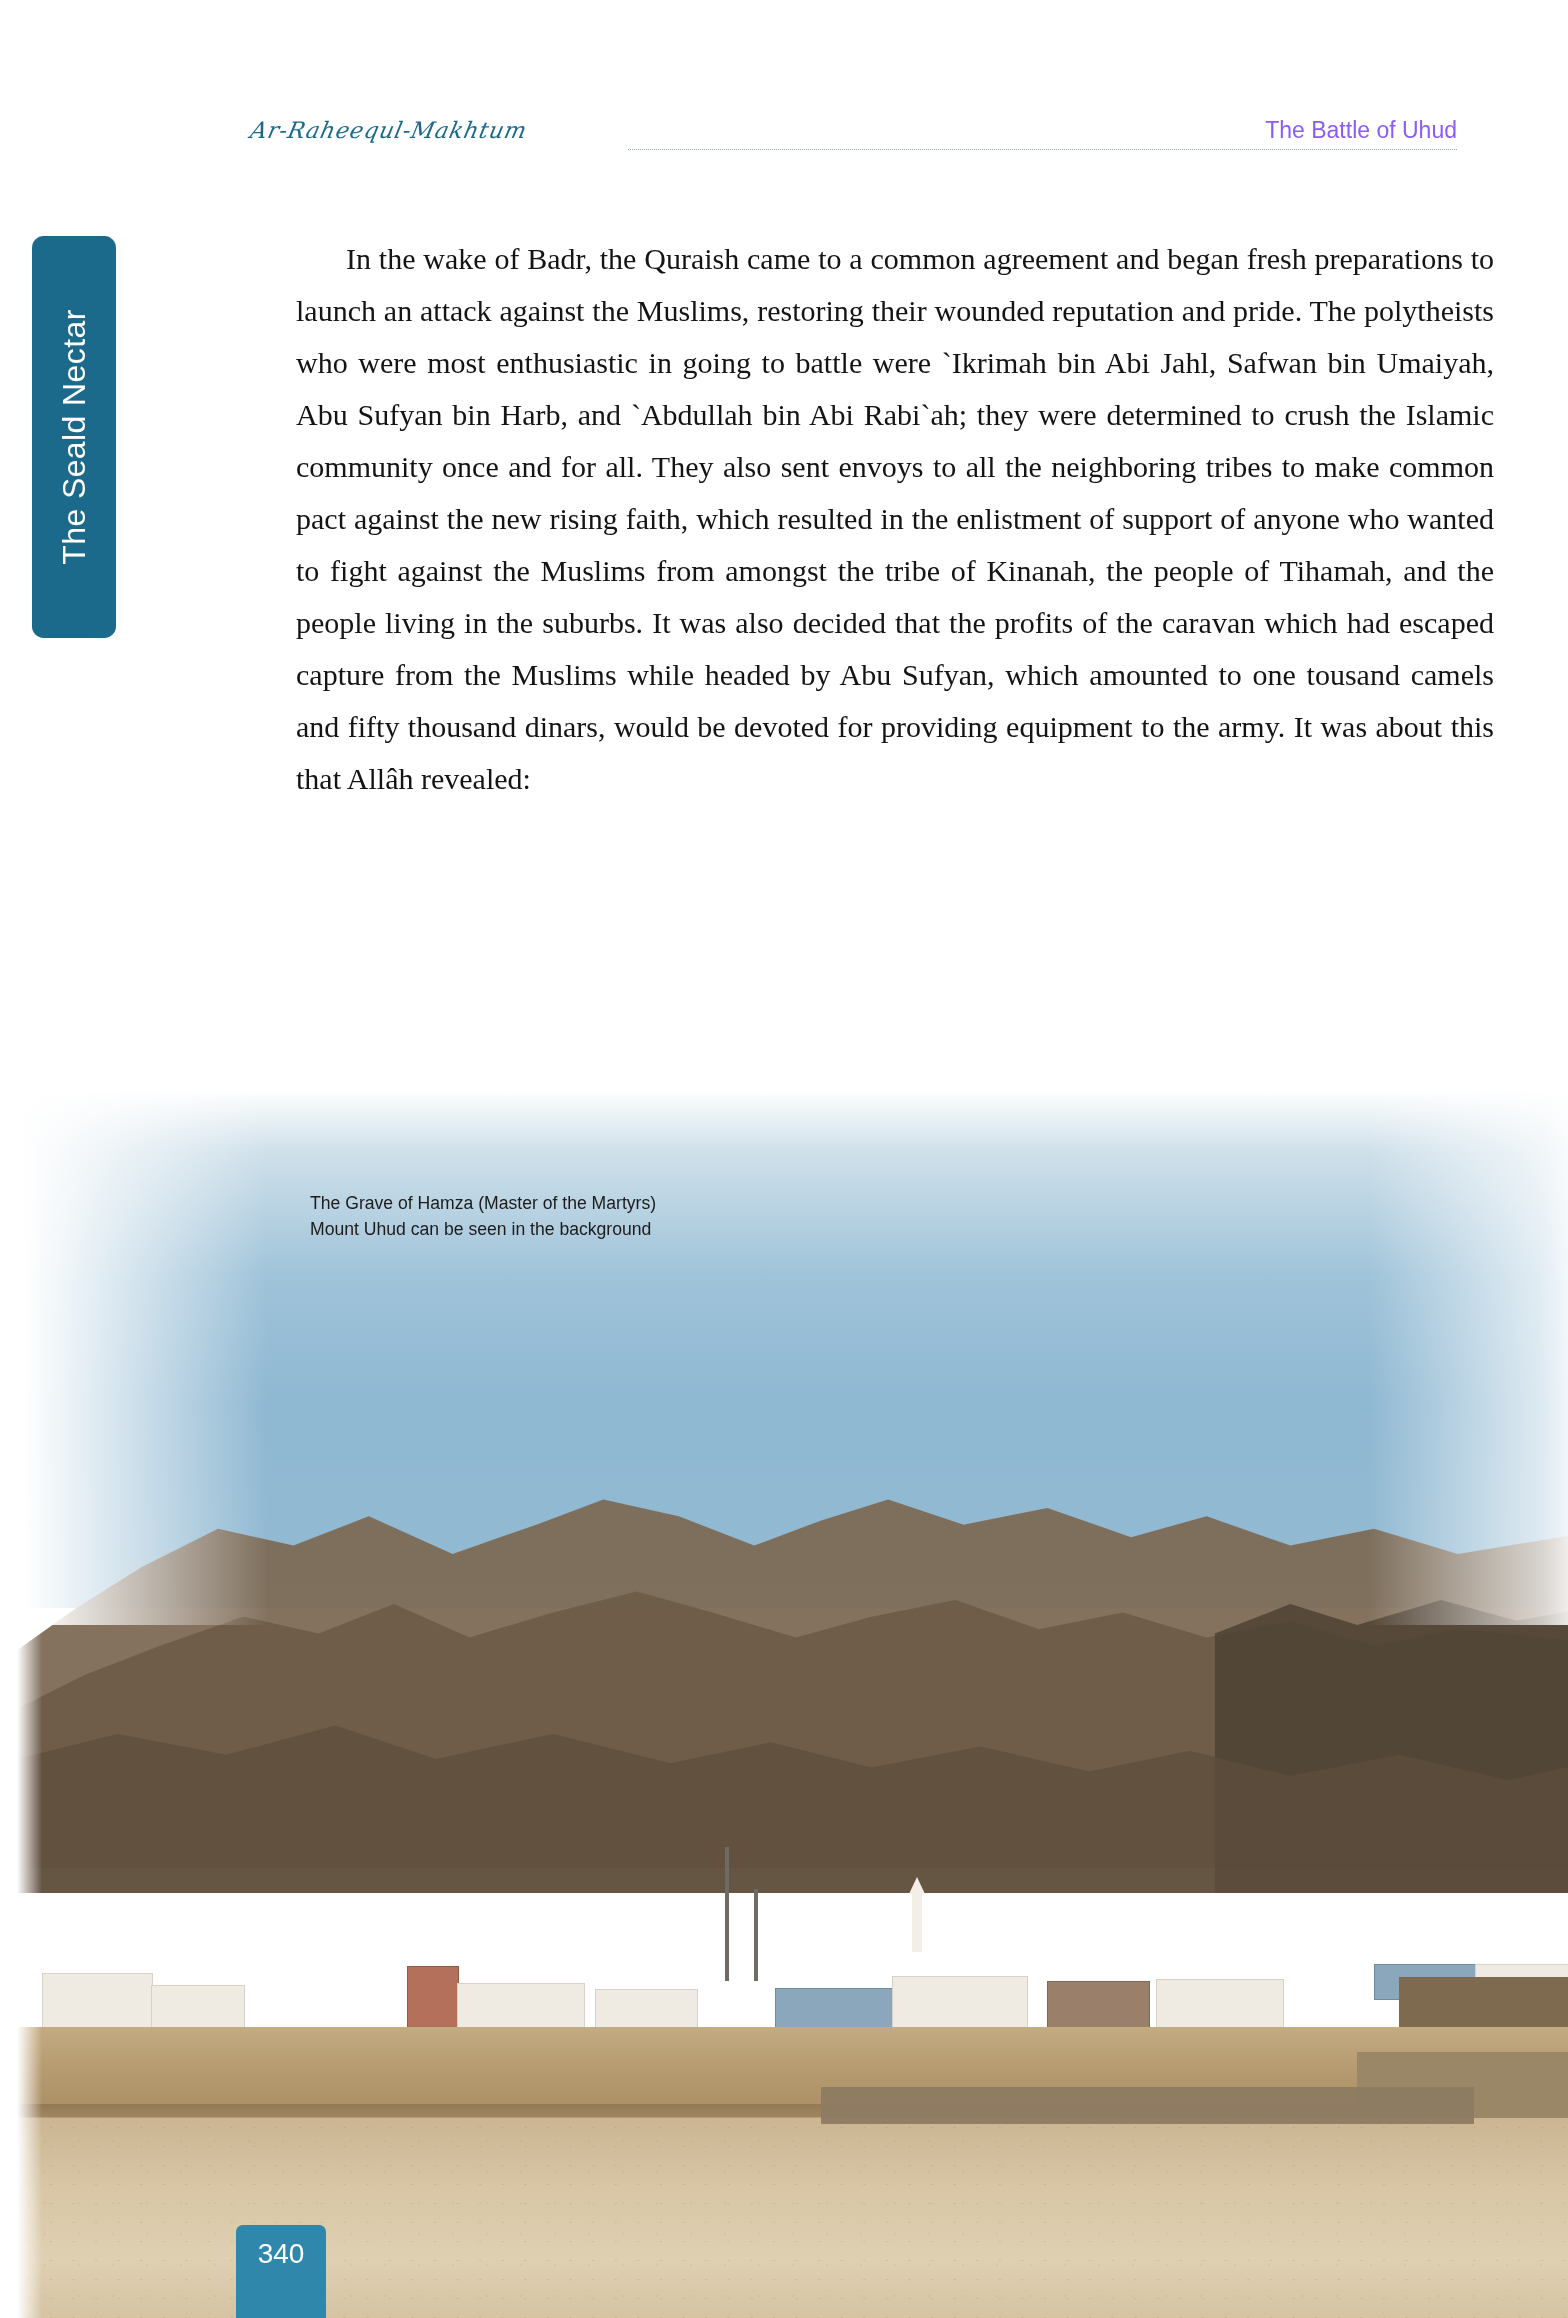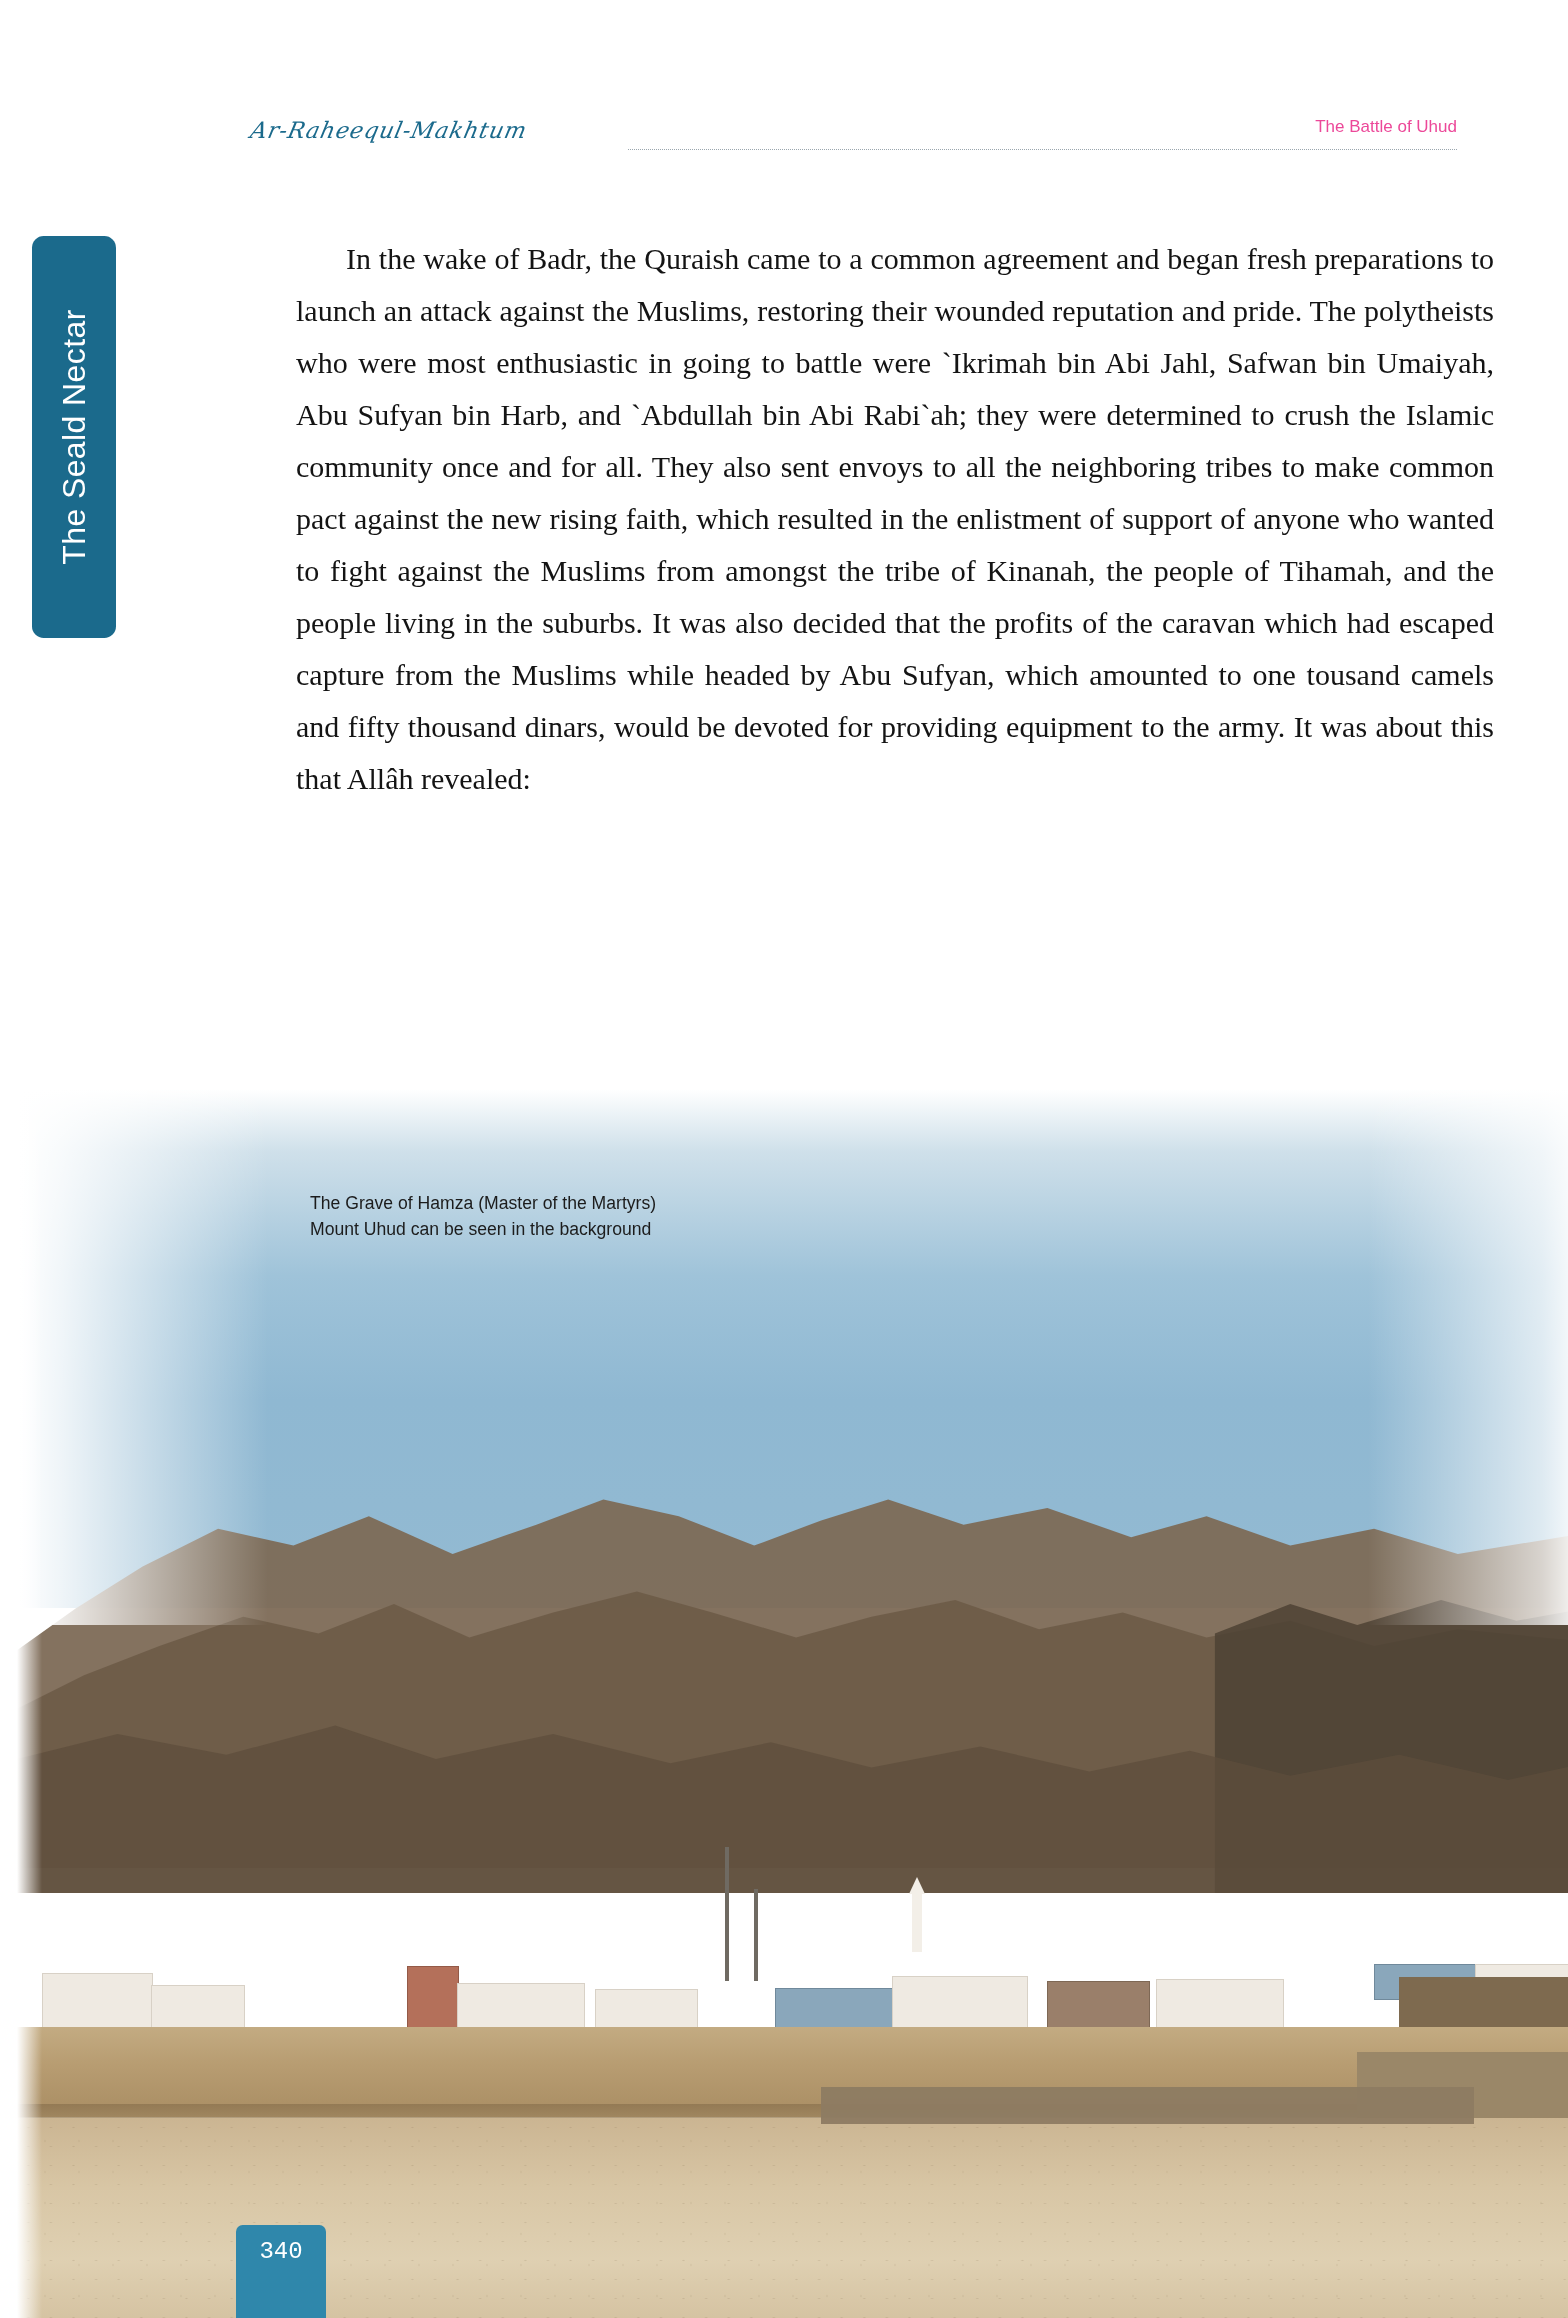--- a/index.html
+++ b/index.html
@@ -41,22 +41,22 @@
     left: 377px;
     right: 0;
     top: 32px;
     border-bottom: 1.7px dotted #9aa6ae;
   }
   .header-chapter {
     position: absolute;
     right: 0;
     top: 0;
     font-family: "Liberation Sans", sans-serif;
-    font-size: 17px;
-    color: #ec4899;
+    font-size: 23px;
+    color: #8b5cf6;
     white-space: nowrap;
   }
 
   
   .side-tab {
     position: absolute;
     left: 32px;
     top: 236px;
     width: 84px;
     height: 402px;
@@ -260,22 +260,22 @@
     background: #2f87ab;
     border-radius: 6.7px 6.7px 0 0;
   }
   .page-num {
     position: absolute;
     left: 0;
     top: 13.4px;
     width: 90px;
     text-align: center;
     color: #ffffff;
-    font-family: Liberation Mono, monospace;
-    font-size: 24px;
+    font-family: Liberation Sans, sans-serif;
+    font-size: 28px;
   }
 </style>
 </head>
 <body>
 
 <div class="page">
 
   <div class="header">
     <div class="book-script">Ar-Raheequl-Makhtum</div>
     <div class="header-dots"></div>

